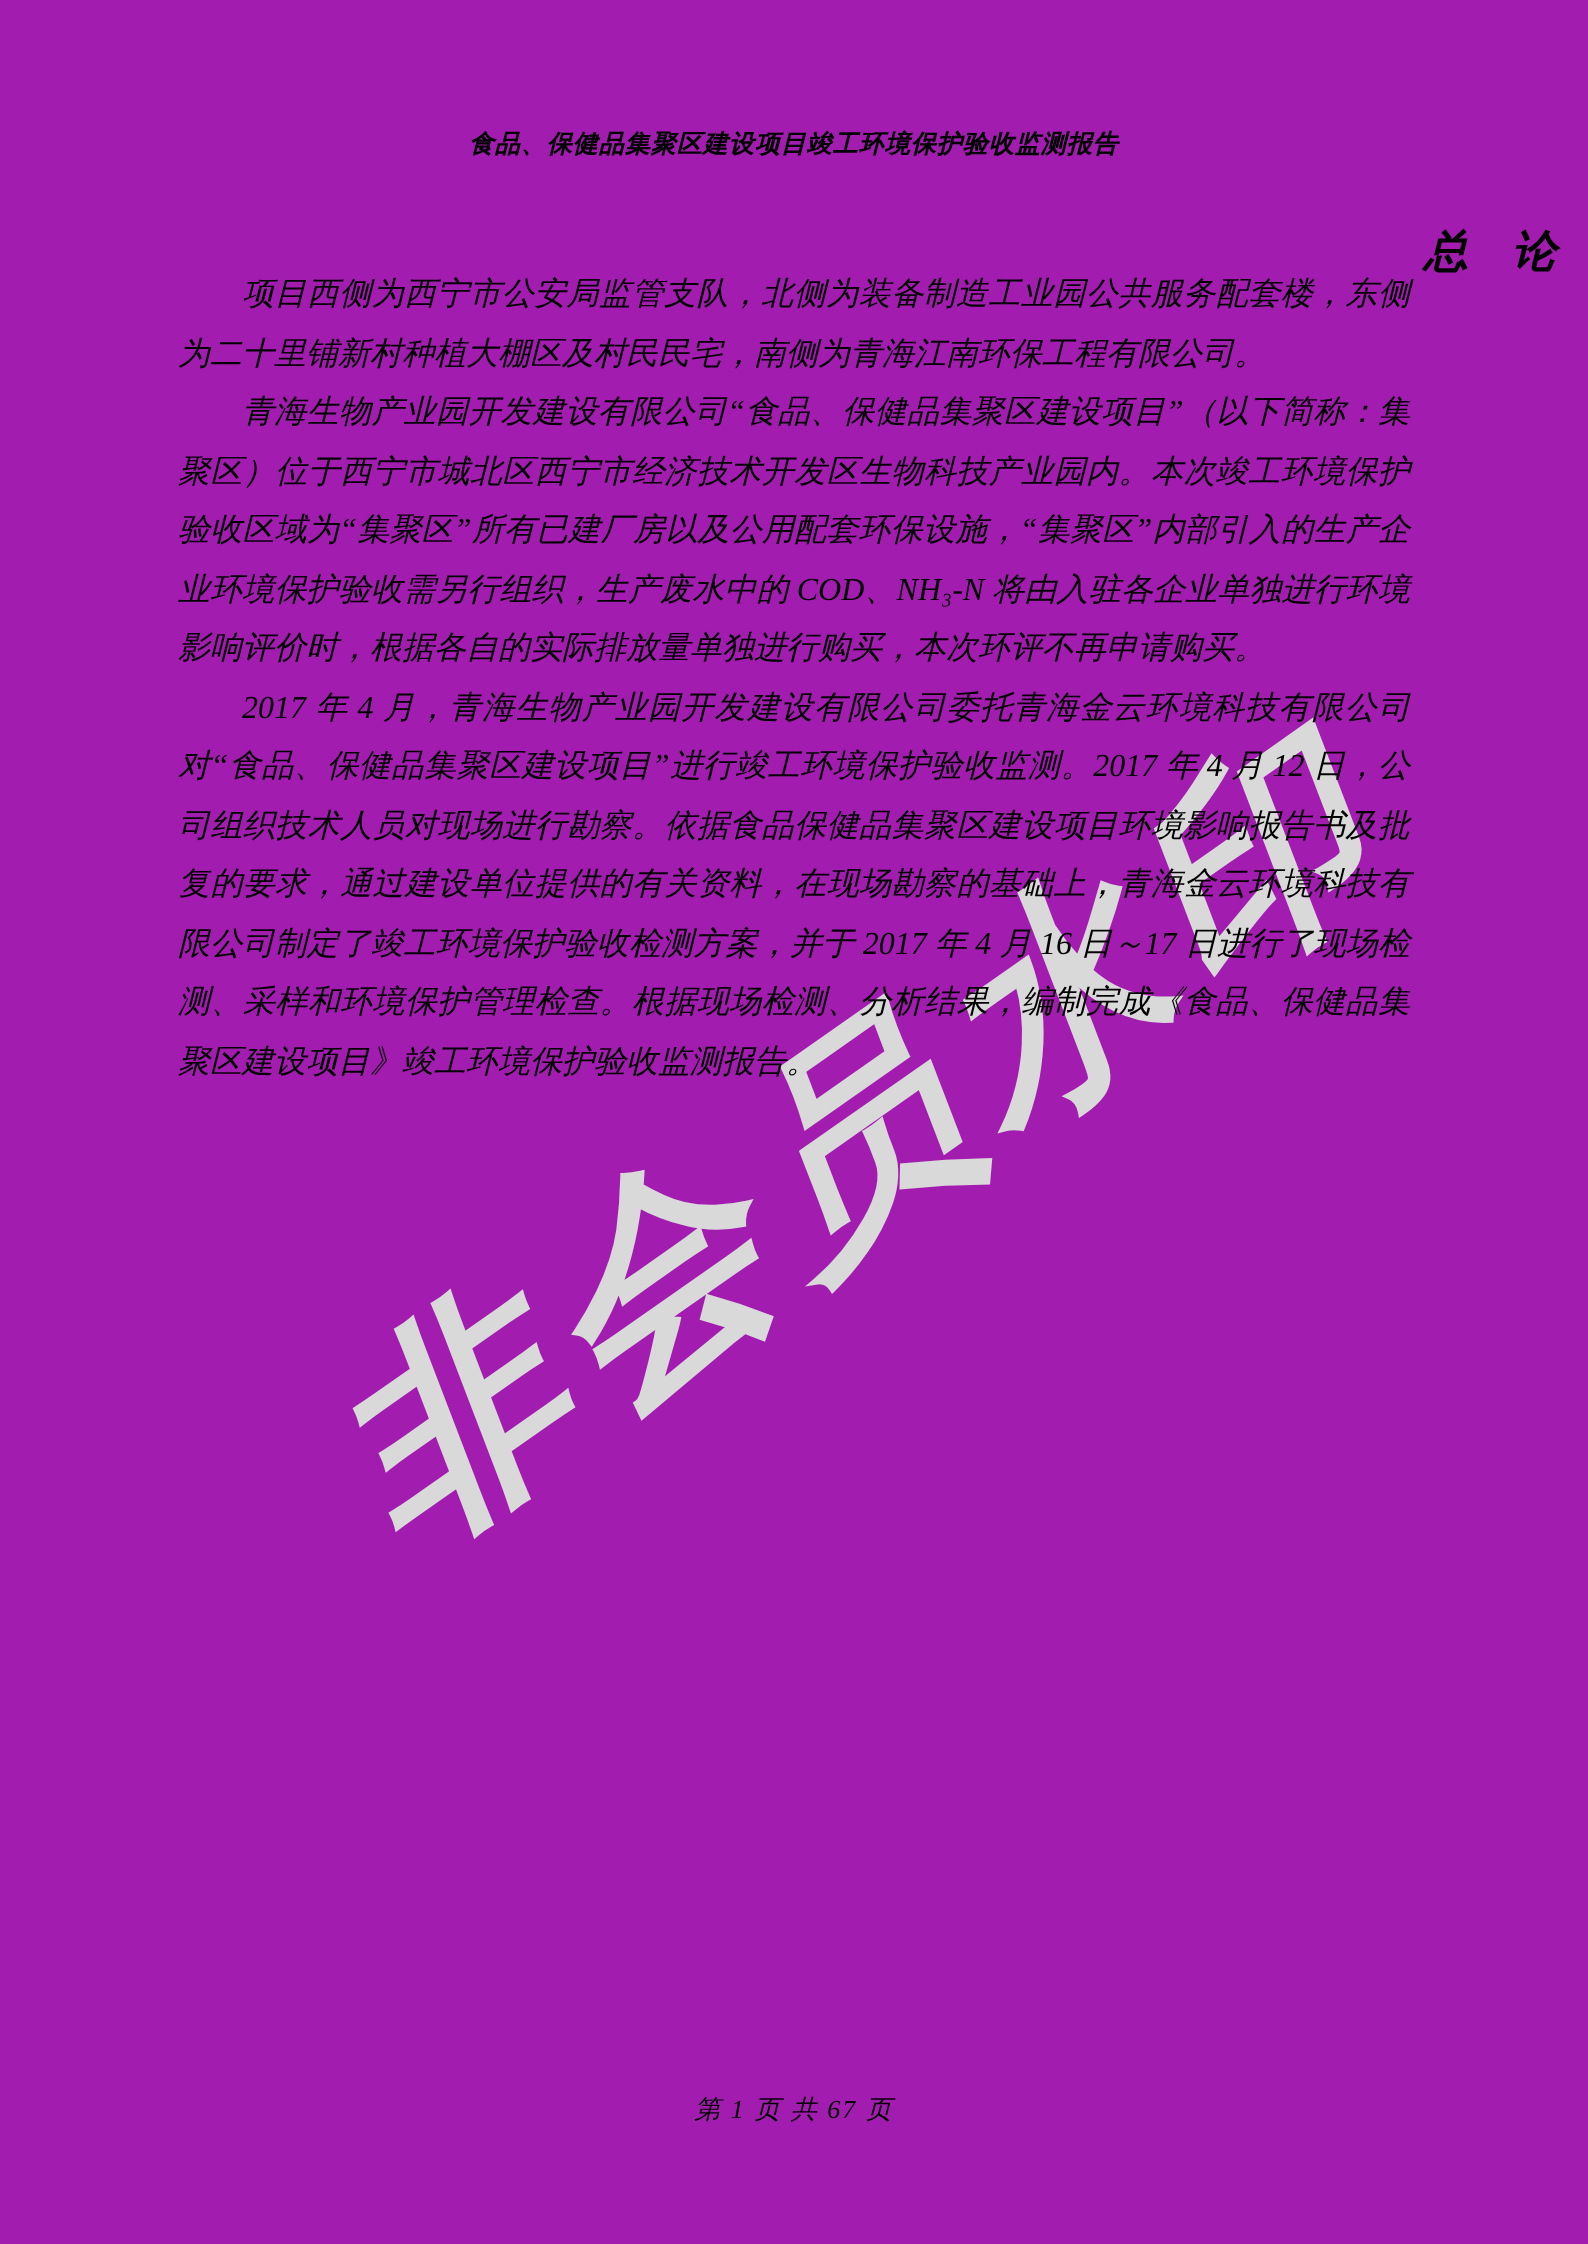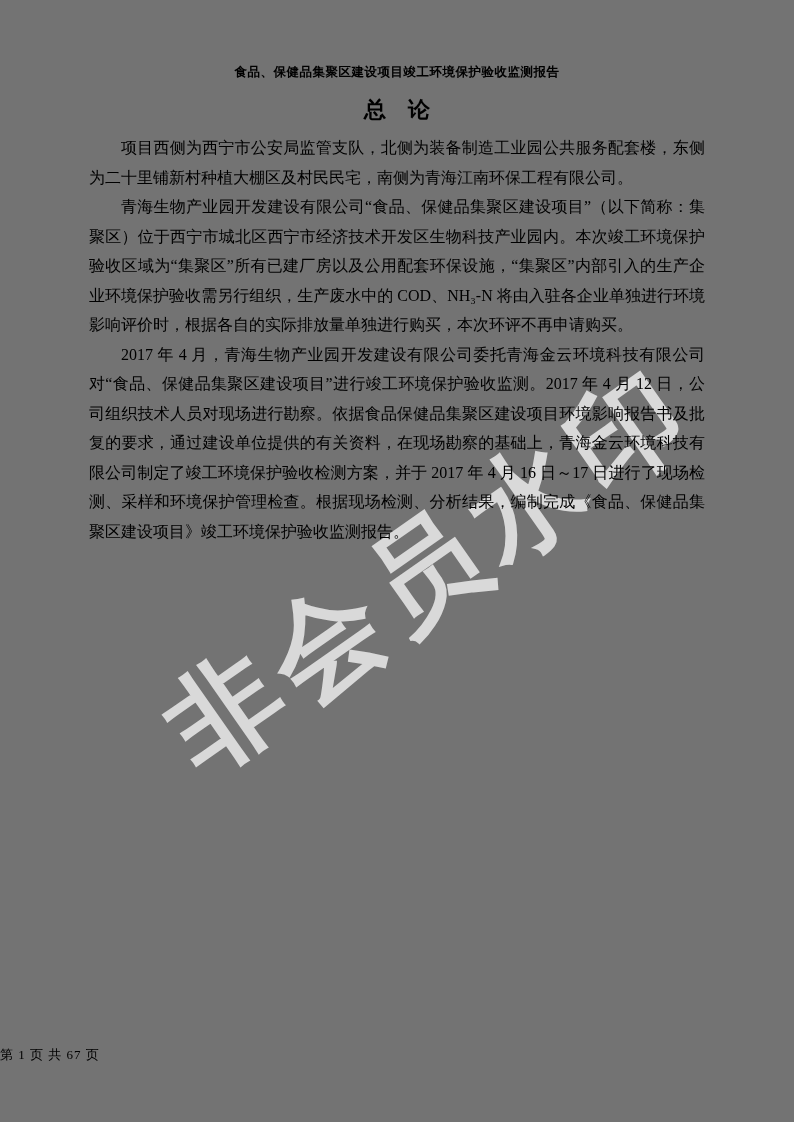--- a/index.html
+++ b/index.html
@@ -8,40 +8,41 @@
     height: 1122px;
     background: #ffffff;
     position: relative;
     overflow: hidden;
     font-family: "Liberation Serif", serif;
     color: #000000;
   }
   .page {
     position: absolute;
     inset: 0;
-    background: #737373;
+    background: #a21caf;
+    font-style: italic;
   }
   .running-header {
     position: absolute;
     top: 64px;
     left: 0;
     right: 0;
     text-align: center;
     font-size: 12.5px;
     font-weight: bold;
     letter-spacing: 0.5px;
     white-space: nowrap;
   }
   .doc-title {
     position: absolute;
     top: 95px;
     left: 0;
     right: 0;
-    margin: 0;
-    text-align: center;
+    margin: 16px;
+    text-align: right;
     font-size: 22px;
     font-weight: bold;
   }
   .watermark {
     position: absolute;
     top: 570px;
     left: 430px;
     transform: translate(-50%, -50%) rotate(-35deg);
     transform-origin: center center;
     font-family: "Liberation Sans", sans-serif;
@@ -66,21 +67,21 @@
     line-height: 29.5px;
     text-align: justify;
     text-indent: 32px;
     word-break: break-all;
   }
   .page-footer {
     position: absolute;
     top: 1046px;
     left: 0;
     right: 0;
-    text-align: left;
+    text-align: center;
     font-size: 13px;
     letter-spacing: 1px;
   }
 </style>
 </head>
 <body>
 
 <div class="page">
 
   <div class="running-header">食品、保健品集聚区建设项目竣工环境保护验收监测报告</div>

